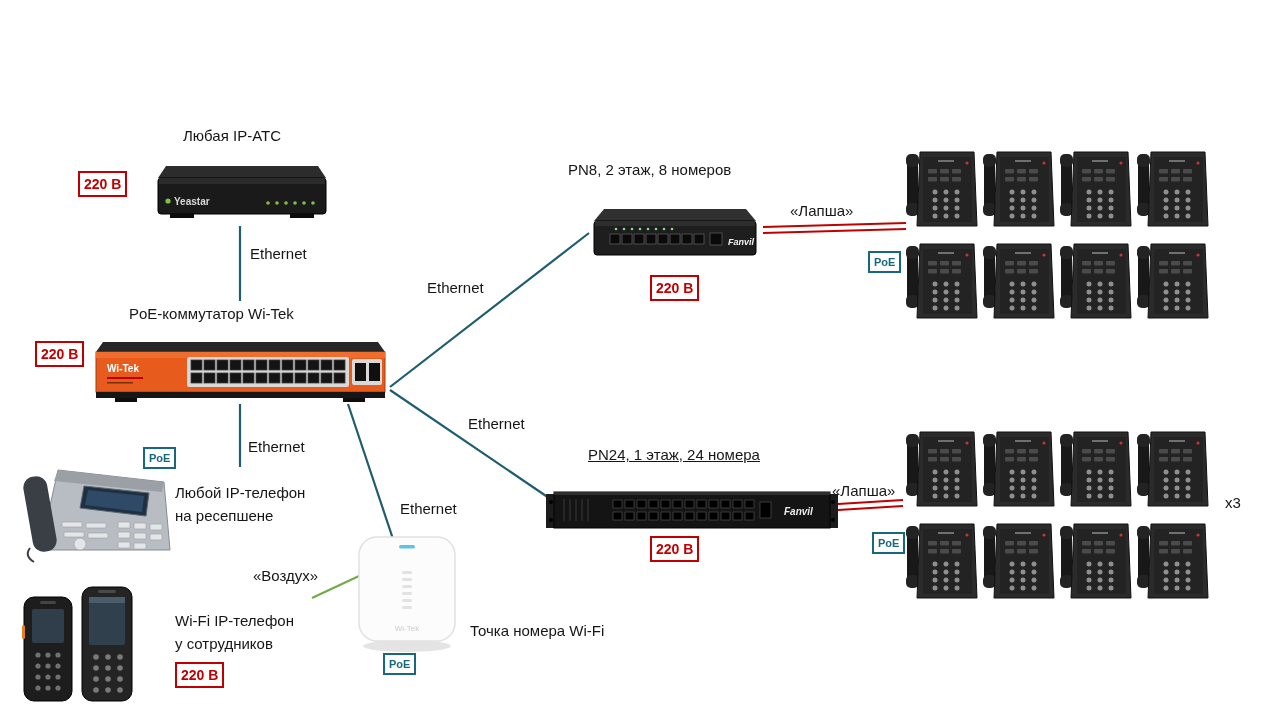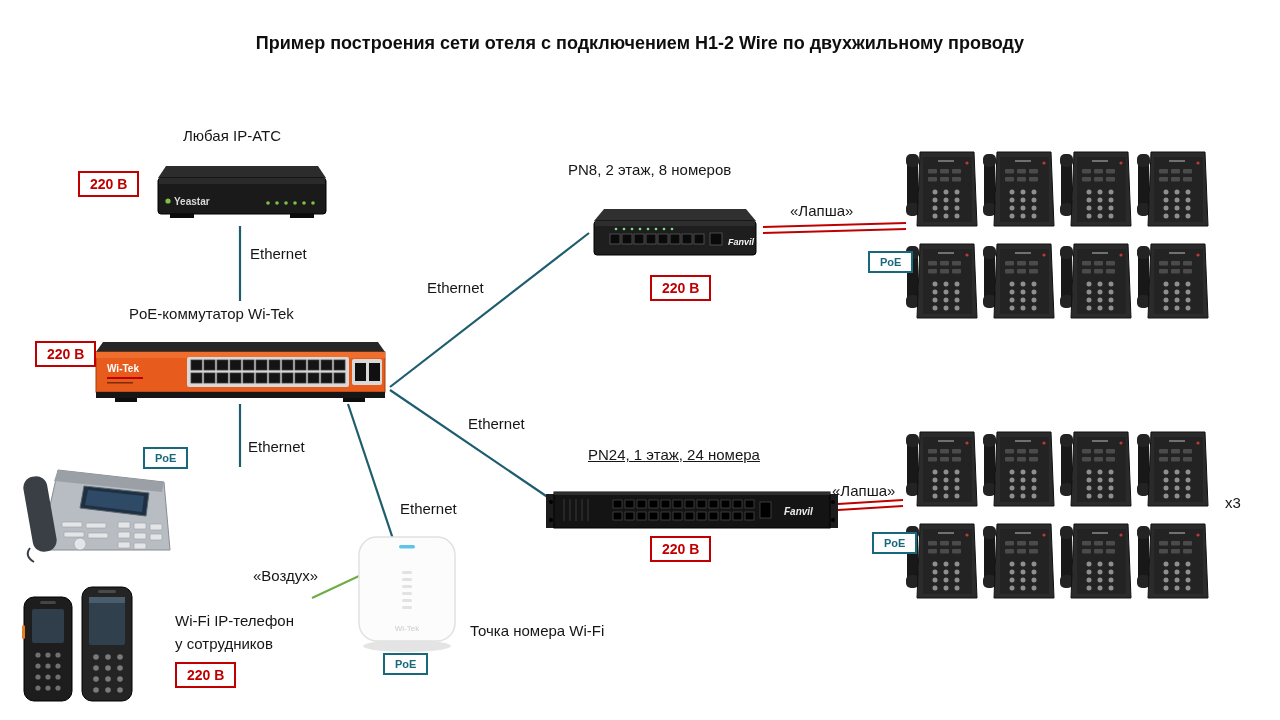--- a/index.html
+++ b/index.html
@@ -4,35 +4,34 @@
 <style>
   * { margin:0; padding:0; box-sizing:border-box; }
   html,body { background:#ffffff; }
   body { font-family:"Liberation Sans","DejaVu Sans",sans-serif; }
   .canvas { position:relative; width:1280px; height:720px; background:#fff; overflow:hidden; }
   .title { position:absolute; top:33px; left:0; width:100%; text-align:center;
            font-size:18px; font-weight:bold; color:#0e0e0e; z-index:5; }
   .lbl { position:absolute; font-size:15px; color:#161616; white-space:nowrap; z-index:3; }
   .lbl-2line div { line-height:23px; }
   .badge { position:absolute; background:#fff; font-size:14px; font-weight:bold;
-           padding:3px 10px; z-index:4; white-space:nowrap; }
+           padding:3px 4px; z-index:4; white-space:nowrap; }
   .badge-power { border:2px solid #c00000; color:#c00000; }
   .badge-poe   { border:2px solid #17687d; color:#17687d; font-weight:600; font-size:11px; }
   .device { position:absolute; z-index:2; }
   #lines { position:absolute; left:0; top:0; z-index:1; }
   .phone-grid { position:absolute; z-index:2; display:grid;
                 grid-template-columns:repeat(4,77px); grid-auto-rows:92px; }
   .phone-cell { display:flex; align-items:flex-start; justify-content:center; }
 </style>
 </head>
 <body>
 
 <div class="canvas">
 
-  <div class="title">Пример построения сети отеля с подключением H1-2 Wire по двухжильному проводу</div>
 
   <svg id="lines" width="1280" height="720">
     <g stroke="#1d5d6e" stroke-width="2.2">
       <line x1="240" y1="226" x2="240" y2="301"></line>
       <line x1="240" y1="404" x2="240" y2="467"></line>
       <line x1="348" y1="404" x2="396" y2="548"></line>
       <line x1="390" y1="387" x2="589" y2="233"></line>
       <line x1="390" y1="390" x2="552" y2="500"></line>
     </g>
     <line x1="312" y1="598" x2="359" y2="576" stroke="#70ad47" stroke-width="2.2"></line>
@@ -41,20 +40,24 @@
       <line x1="763" y1="233" x2="906" y2="229"></line>
       <line x1="838" y1="504" x2="903" y2="500"></line>
       <line x1="838" y1="510" x2="903" y2="506"></line>
     </g>
   </svg>
 
   <div class="lbl" style="left:183px; top:103px;margin-top:24px;">Любая IP-АТС</div>
   <div class="lbl" style="left:129px; top:305px;">PoE-коммутатор Wi-Tek</div>
   <div class="lbl" style="left:568px; top:161px;">PN8, 2 этаж, 8 номеров</div>
   <div class="lbl" style="left:588px; top:446px;text-decoration:underline;">PN24, 1 этаж, 24 номера</div>
+  <div class="lbl lbl-2line" style="left:175px; top:481px;">
+    <div>Любой IP-телефон</div>
+    <div>на ресепшене</div>
+  </div>
   <div class="lbl lbl-2line" style="left:175px; top:609px;">
     <div>Wi-Fi IP-телефон</div>
     <div>у сотрудников</div>
   </div>
   <div class="lbl" style="left:470px; top:622px;">Точка номера Wi-Fi</div>
 
   <div class="lbl" style="left:250px; top:245px;">Ethernet</div>
   <div class="lbl" style="left:427px; top:279px;">Ethernet</div>
   <div class="lbl" style="left:468px; top:415px;">Ethernet</div>
   <div class="lbl" style="left:248px; top:438px;">Ethernet</div>

